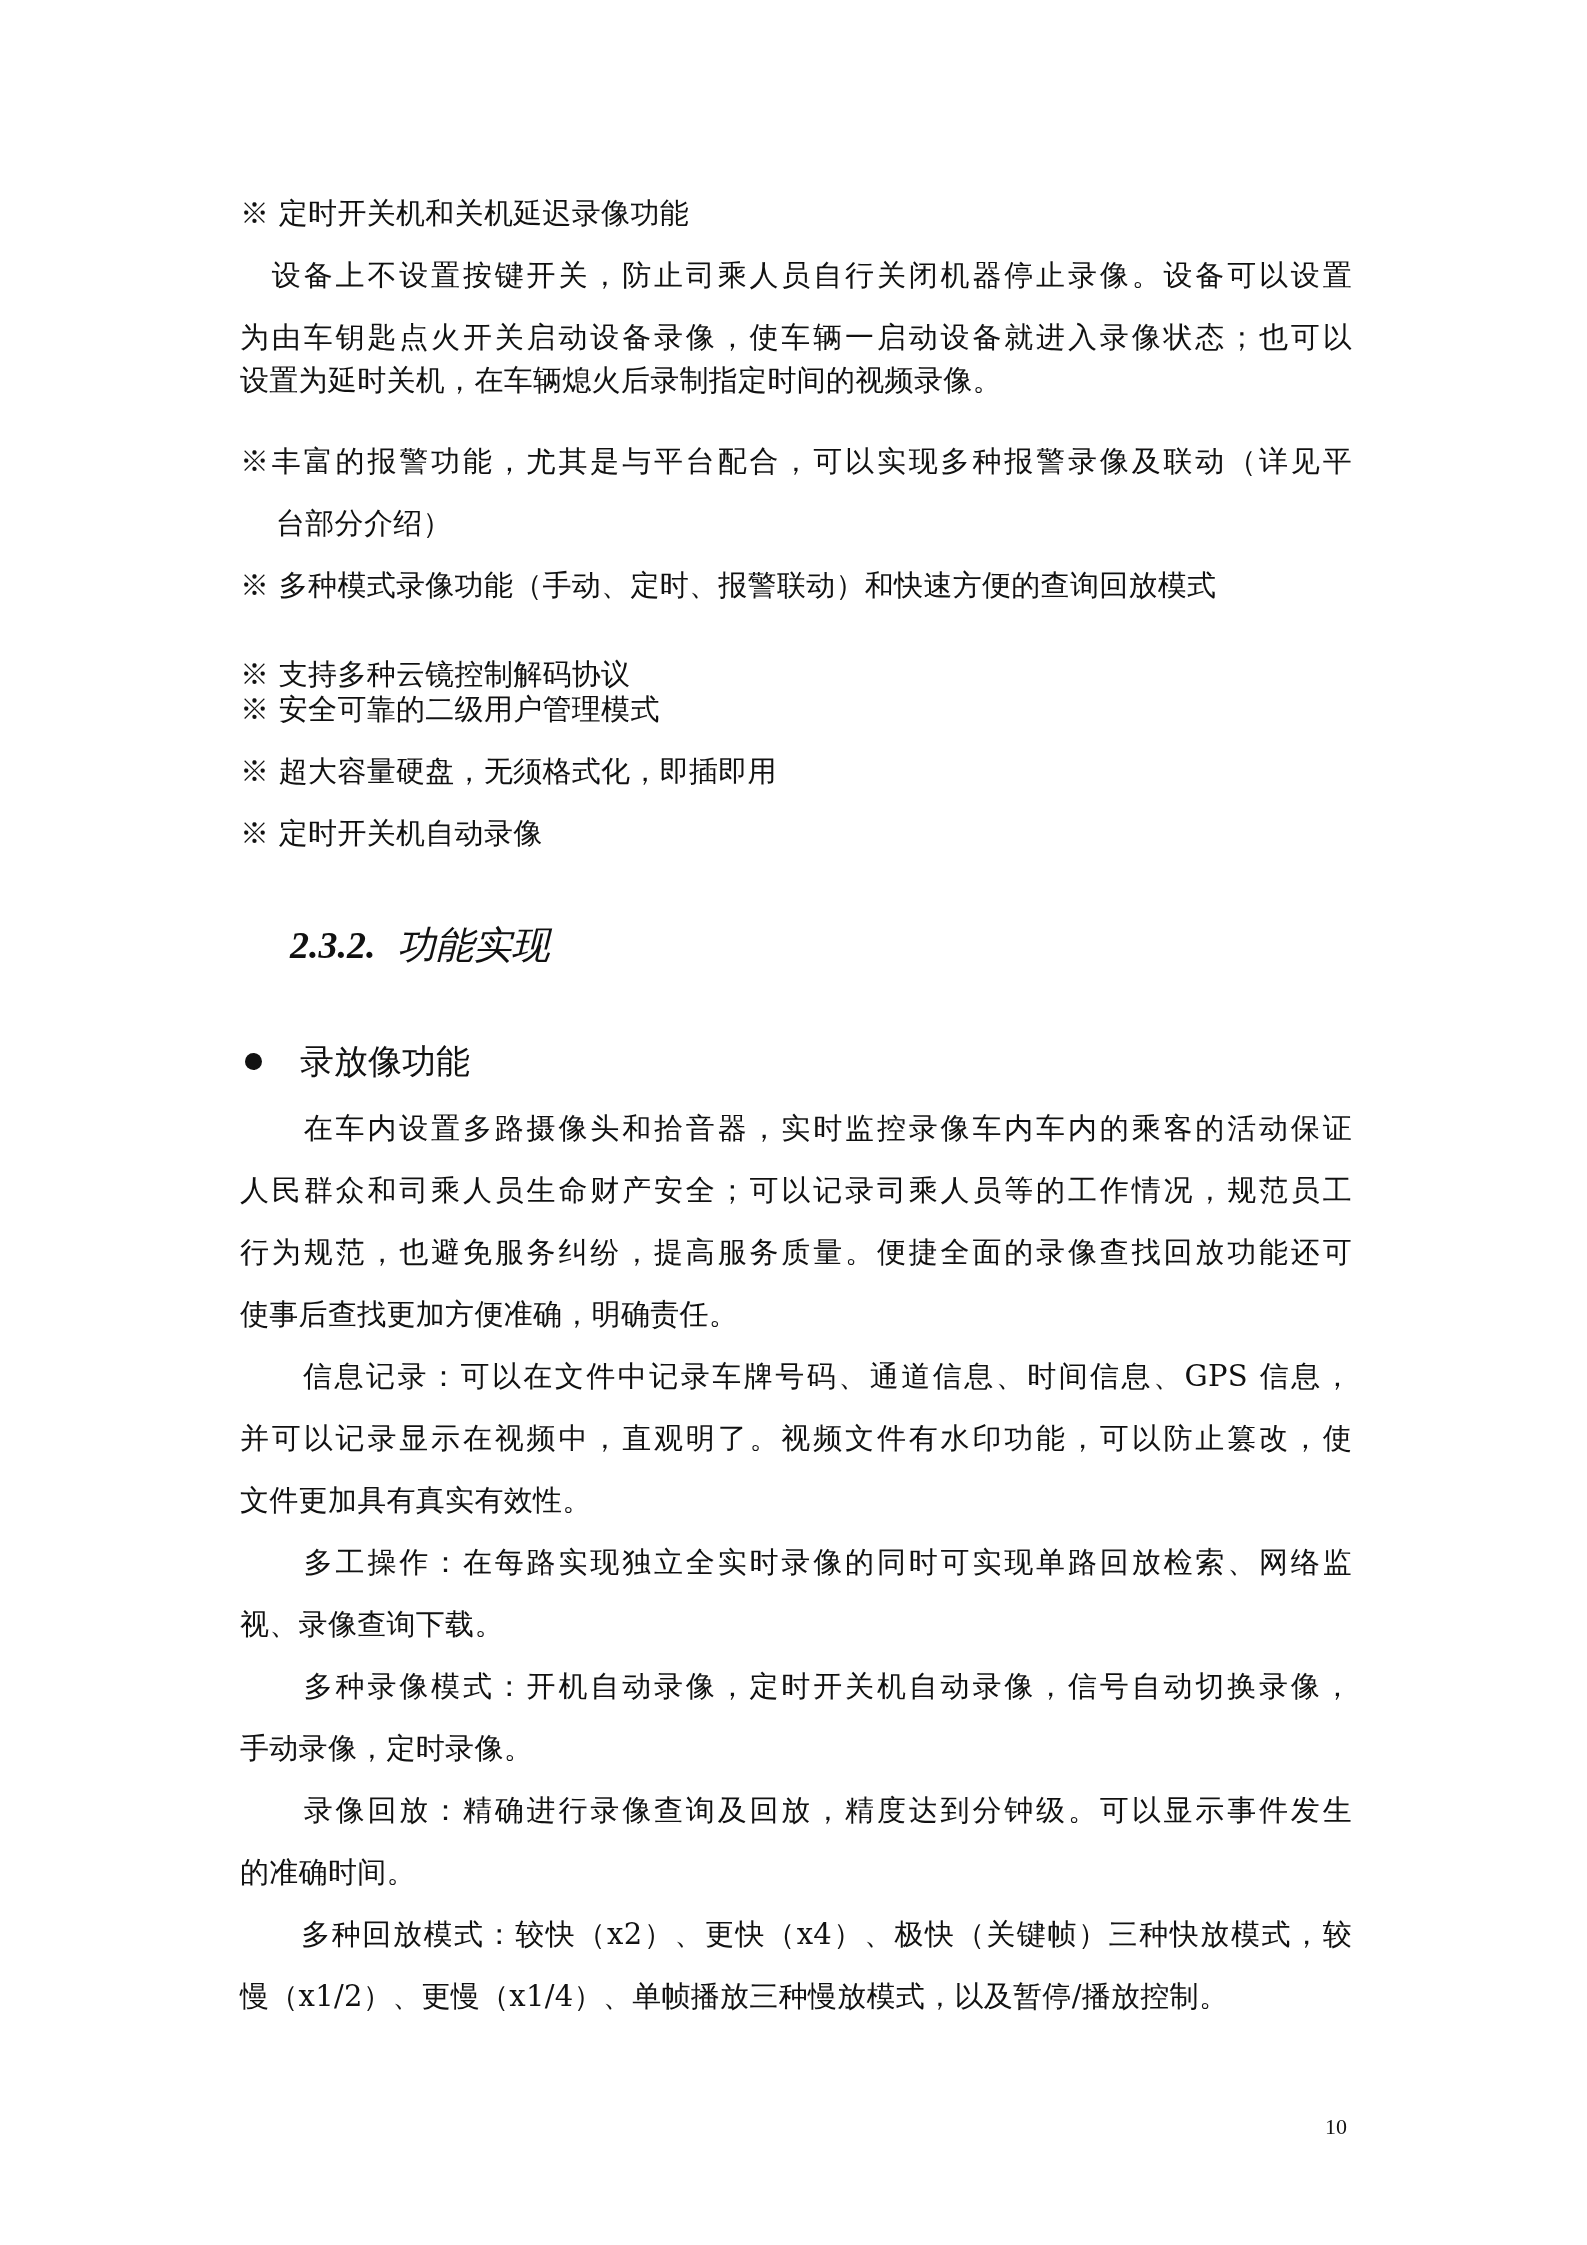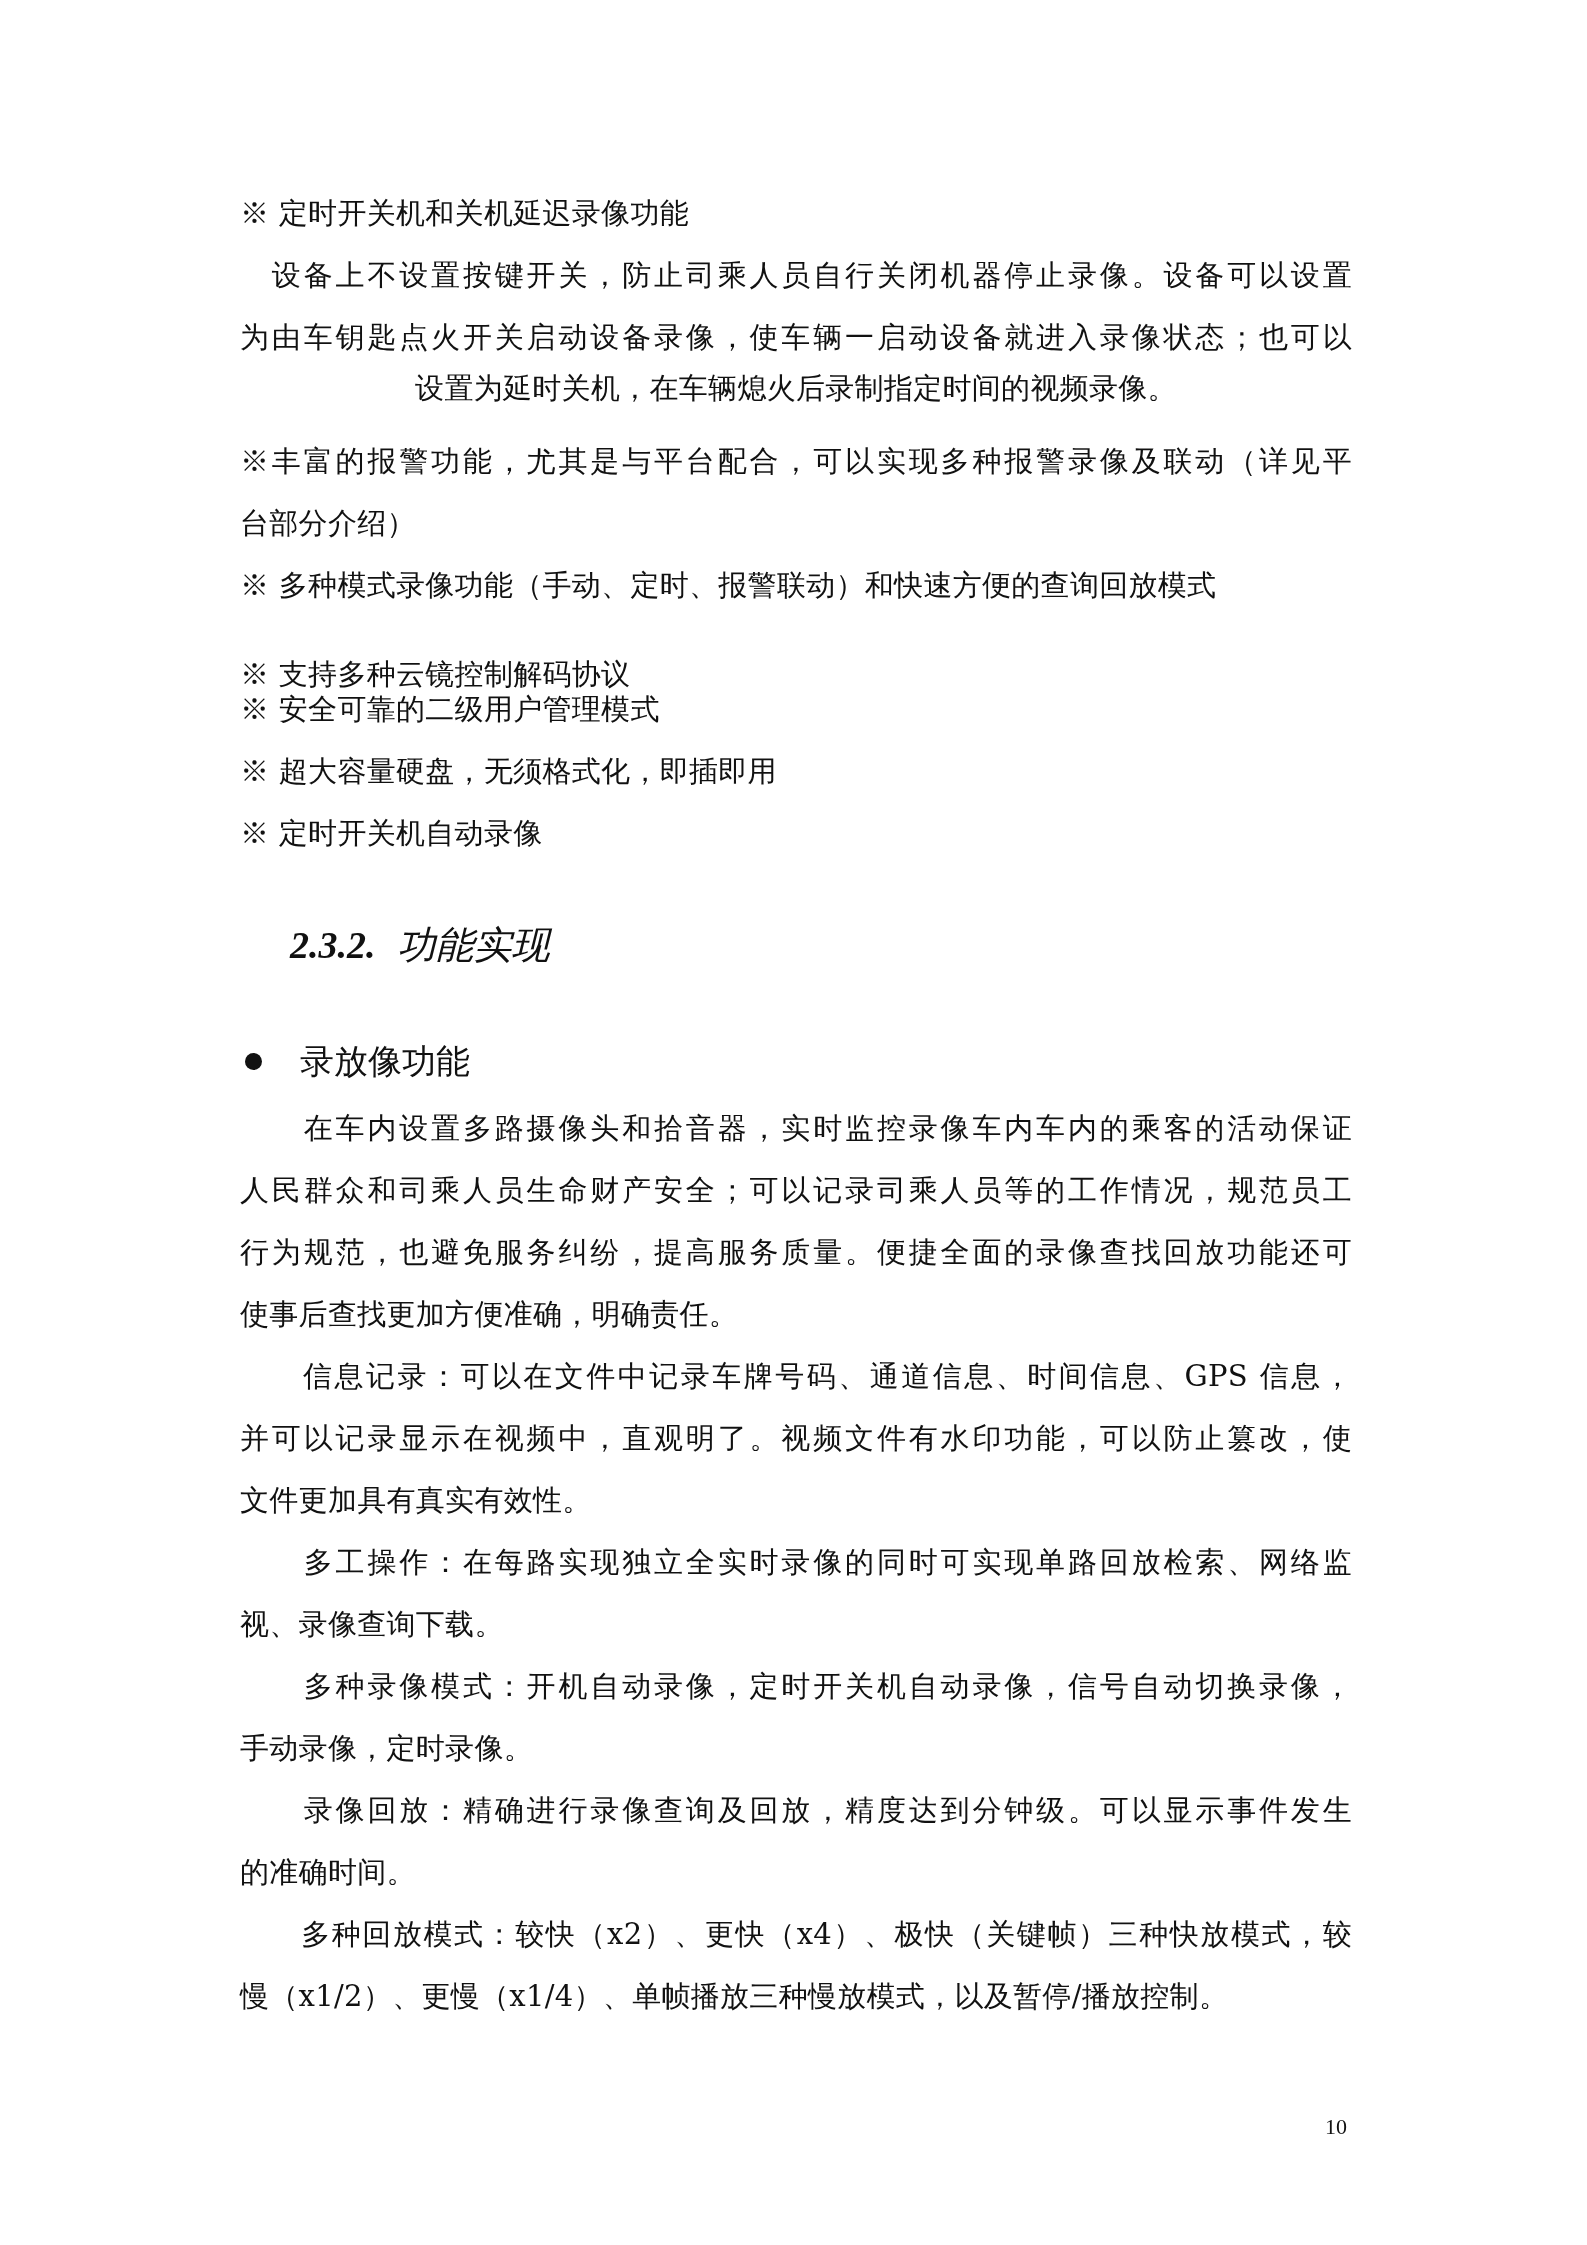--- a/index.html
+++ b/index.html
@@ -17,24 +17,24 @@
 </style>
 </head>
 <body>
 
 <div class="page">
 
   <div class="line" style="top:193px;">※ 定时开关机和关机延迟录像功能</div>
 
   <div class="line justify" style="top:255px;">　设备上不设置按键开关，防止司乘人员自行关闭机器停止录像。设备可以设置</div>
   <div class="line justify" style="top:317px;">为由车钥匙点火开关启动设备录像，使车辆一启动设备就进入录像状态；也可以</div>
-  <div class="line" style="top:368px;text-align:center;">设置为延时关机，在车辆熄火后录制指定时间的视频录像。</div>
+  <div class="line" style="top:360px;">设置为延时关机，在车辆熄火后录制指定时间的视频录像。</div>
 
   <div class="line justify" style="top:441px;">※丰富的报警功能，尤其是与平台配合，可以实现多种报警录像及联动（详见平</div>
-  <div class="line" style="top:503px;">台部分介绍）</div>
+  <div class="line" style="top:503px;margin-left:36px;">台部分介绍）</div>
 
   <div class="line" style="top:565px;">※  多种模式录像功能（手动、定时、报警联动）和快速方便的查询回放模式</div>
   <div class="line" style="top:654px;">※  支持多种云镜控制解码协议</div>
   <div class="line" style="top:689px;">※  安全可靠的二级用户管理模式</div>
   <div class="line" style="top:751px;">※  超大容量硬盘，无须格式化，即插即用</div>
   <div class="line" style="top:813px;">※  定时开关机自动录像</div>
 
   <div class="h3">
     <span class="num">2.3.2.</span><span>功能实现</span>
   </div>

